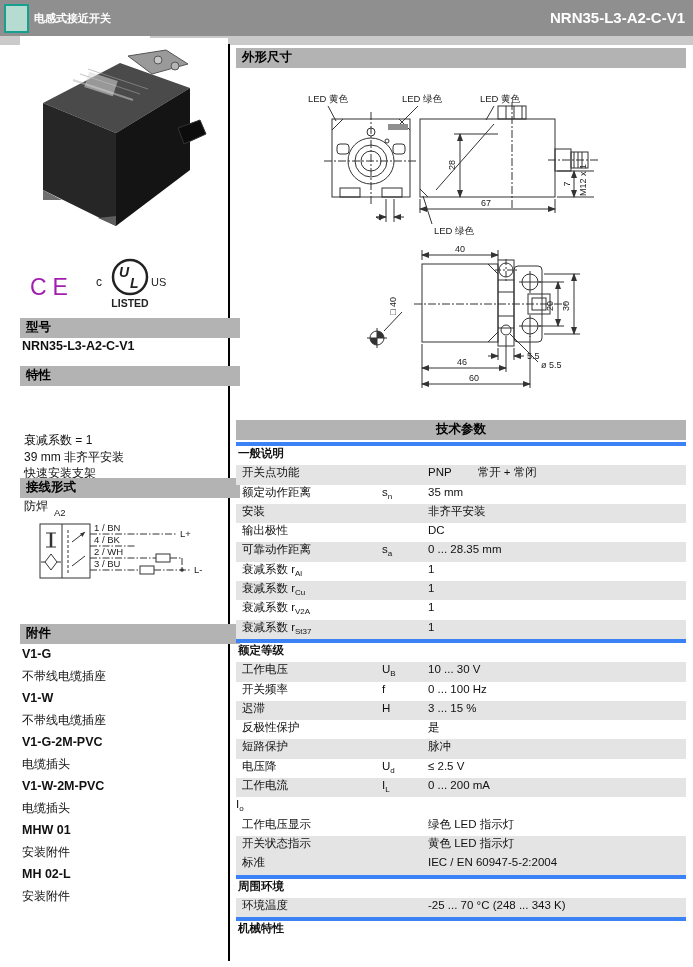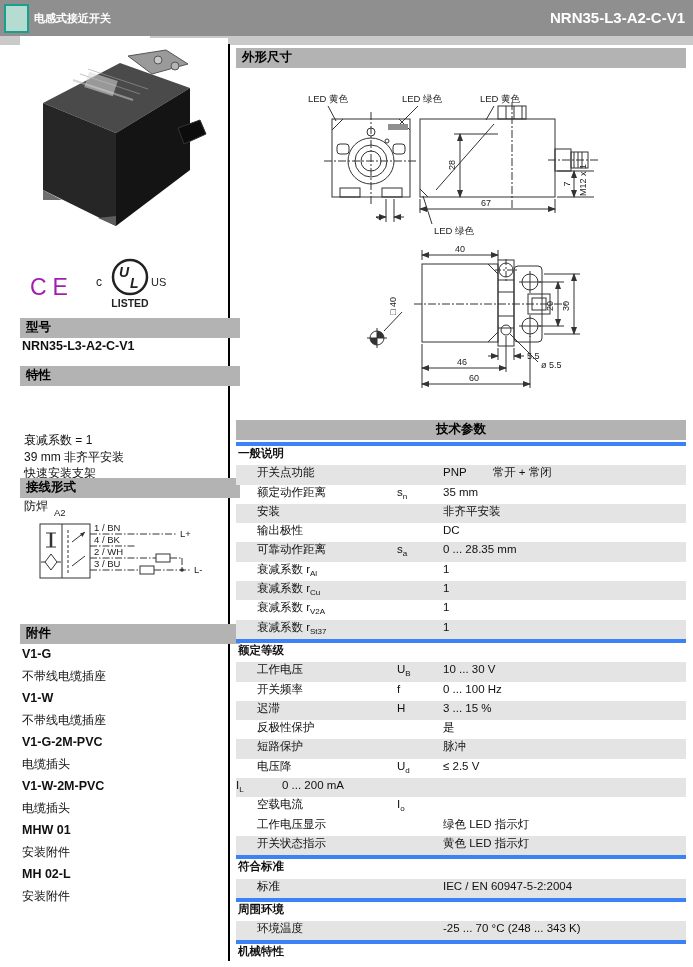--- a/index.html
+++ b/index.html
@@ -32,21 +32,21 @@
   
   .rightcol{position:absolute;left:236px;top:48px;width:450px;}
   .rc-bar{width:438px;}
   .dims{display:block;}
   .bar-tech{margin-top:0;text-align:center;}
   
   .ttable{width:450px;margin-top:2px;}
   .trow{display:flex;min-height:15px;line-height:15px;font-size:11.5px;}
   .trow.shade{background:#e4e4e4;}
   .trow.t-h{font-weight:bold;border-top:4px solid #3b82f6;font-size:11.5px;}
-  .tlabel{width:140px;padding-left:21px;flex:none;}
+  .tlabel{width:140px;padding-left:6px;flex:none;}
   .t-h .tlabel{width:440px;padding-left:2px;}
   .tsym{width:46px;flex:none;}
   .tval{flex:1;}
   .v2{margin-left:26px;}
   .v2:empty,.vl2:empty{display:none;}
   sub{font-size:8px;}
   svg text{font-family:"Liberation Sans","DejaVu Sans",sans-serif;}
 </style>
 </head>
 <body>
@@ -399,40 +399,36 @@
         <span class="tlabel"><span>短路保护</span><sub></sub></span>
         <span class="tsym"><span></span><sub></sub></span>
         <span class="tval"><span class="v1">脉冲</span><span class="vl2" style="display:block"></span></span>
       </div>
         <div class="trow t-r">
         <span class="tlabel"><span>电压降</span><sub></sub></span>
         <span class="tsym"><span>U</span><sub>d</sub></span>
         <span class="tval"><span class="v1">≤ 2.5 V</span><span class="vl2" style="display:block"></span></span>
       </div>
         <div class="trow t-r shade">
+        <span class="tlabel"><span>工作电流</span><sub></sub></span>
         <span class="tsym"><span>I</span><sub>L</sub></span>
         <span class="tval"><span class="v1">0 ... 200 mA</span><span class="vl2" style="display:block"></span></span>
       </div>
         <div class="trow t-r">
-        <span class="tlabel"><span>空载电流</span><sub></sub></span>
         <span class="tsym"><span>I</span><sub>o</sub></span>
       </div>
         <div class="trow t-r">
         <span class="tlabel"><span>工作电压显示</span><sub></sub></span>
         <span class="tsym"><span></span><sub></sub></span>
         <span class="tval"><span class="v1">绿色 LED 指示灯</span><span class="vl2" style="display:block"></span></span>
       </div>
         <div class="trow t-r shade">
         <span class="tlabel"><span>开关状态指示</span><sub></sub></span>
         <span class="tsym"><span></span><sub></sub></span>
         <span class="tval"><span class="v1">黄色 LED 指示灯</span><span class="vl2" style="display:block"></span></span>
-      </div>
-        <div class="trow t-h">
-        <span class="tlabel"><span>符合标准</span><sub></sub></span>
-
       </div>
         <div class="trow t-r shade">
         <span class="tlabel"><span>标准</span><sub></sub></span>
         <span class="tsym"><span></span><sub></sub></span>
         <span class="tval"><span class="v1">IEC / EN 60947-5-2:2004</span><span class="vl2" style="display:block"></span></span>
       </div>
         <div class="trow t-h">
         <span class="tlabel"><span>周围环境</span><sub></sub></span>
 
       </div>

